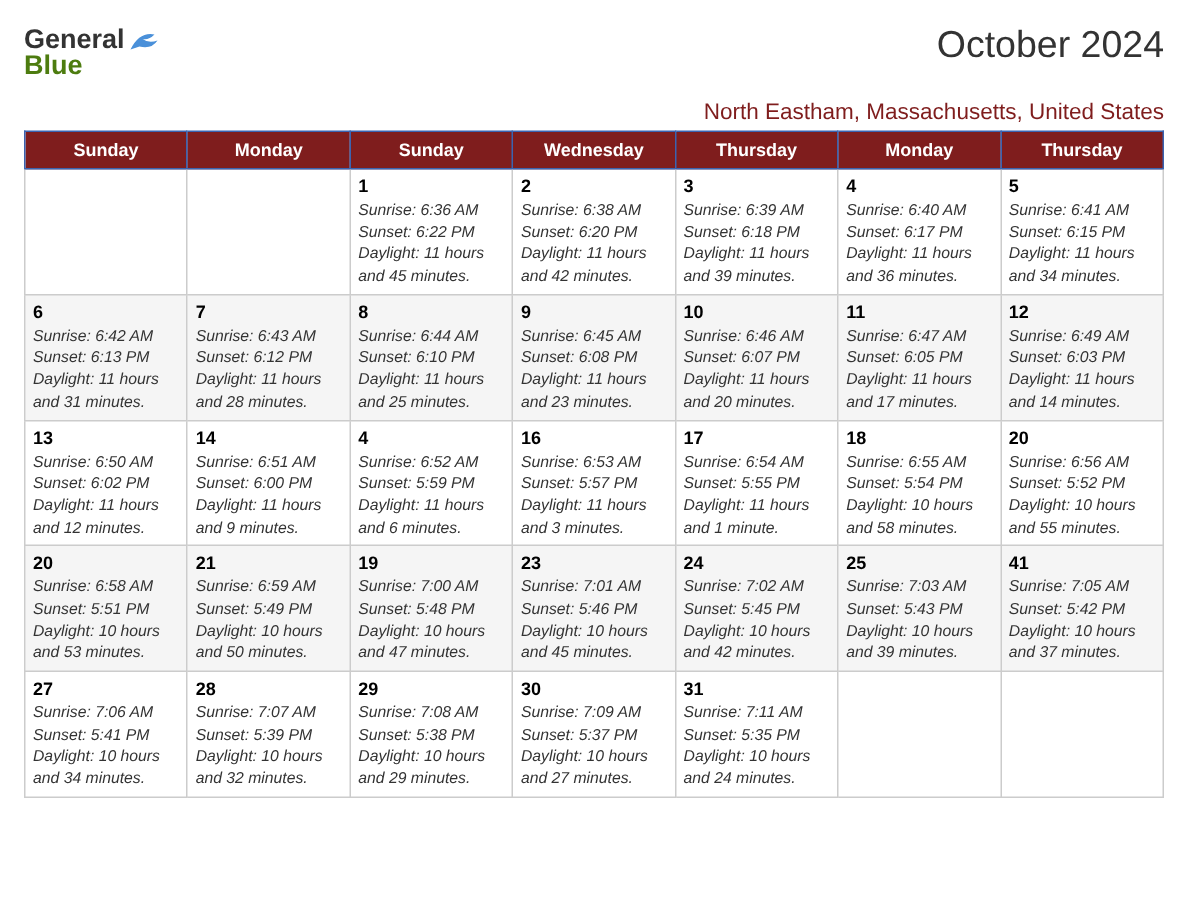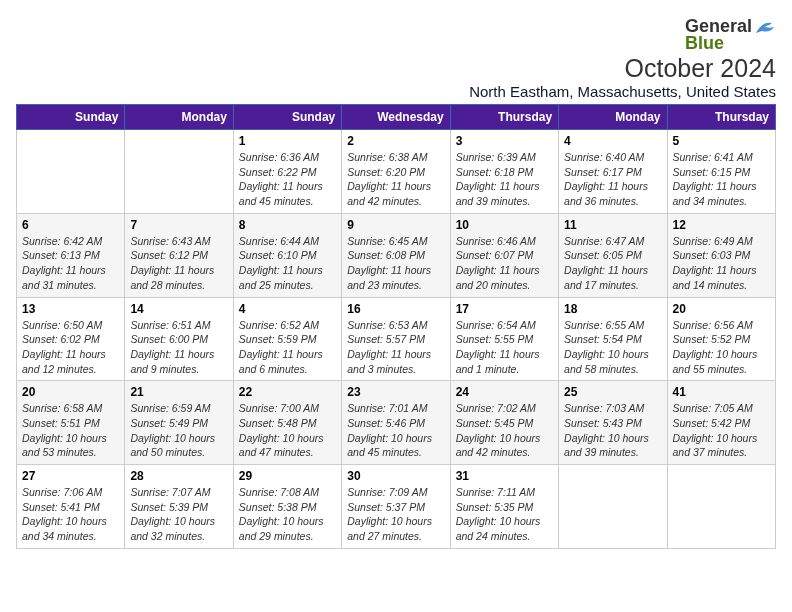--- a/index.html
+++ b/index.html
@@ -6,50 +6,50 @@
     body {
       font-family: Arial, sans-serif;
       background: #fff;
       width: 792px;
       min-height: 612px;
       padding: 16px;
     }
     .header {
       display: flex;
       justify-content: space-between;
-      align-items: flex-end;
+      align-items: flex-start;
       margin-bottom: 4px;
-      flex-direction: column;
     }
     .logo {
       display: flex;
       flex-direction: column;
       align-items: flex-start;
     }
     .title-section {
       text-align: right;
     }
     .month-title {
       font-size: 25px;
       color: #333;
       font-weight: normal;
     }
     .location {
       font-size: 15px;
-      color: #0f172a;
+      color: #7f1d1d;
+      margin-top: 21px;
     }
     table {
       width: 100%;
       border-collapse: collapse;
       font-size: 11px;
     }
     thead tr th {
-      background-color: #4c1d95;
+      background-color: #7f1d1d;
       color: #fff;
-      text-align: right;
+      text-align: center;
       padding: 5px 6px;
       font-size: 12px;
       font-weight: bold;
       border: 1px solid #3a63b0;
     }
     tbody tr td {
       border: 1px solid #ccc;
       vertical-align: top;
       padding: 4px 5px;
       width: 14.28%;
@@ -281,21 +281,21 @@
       </td>
         <td>
         <span class="day-num">21</span>
         <div class="cell-content">
           Sunrise: 6:59 AM<br>
           Sunset: 5:49 PM<br>
           Daylight: 10 hours and 50 minutes.
         </div>
       </td>
         <td>
-        <span class="day-num">22</span>
+        <span class="day-num">19</span>
         <div class="cell-content">
           Sunrise: 7:00 AM<br>
           Sunset: 5:48 PM<br>
           Daylight: 10 hours and 47 minutes.
         </div>
       </td>
         <td>
         <span class="day-num">23</span>
         <div class="cell-content">
           Sunrise: 7:01 AM<br>

